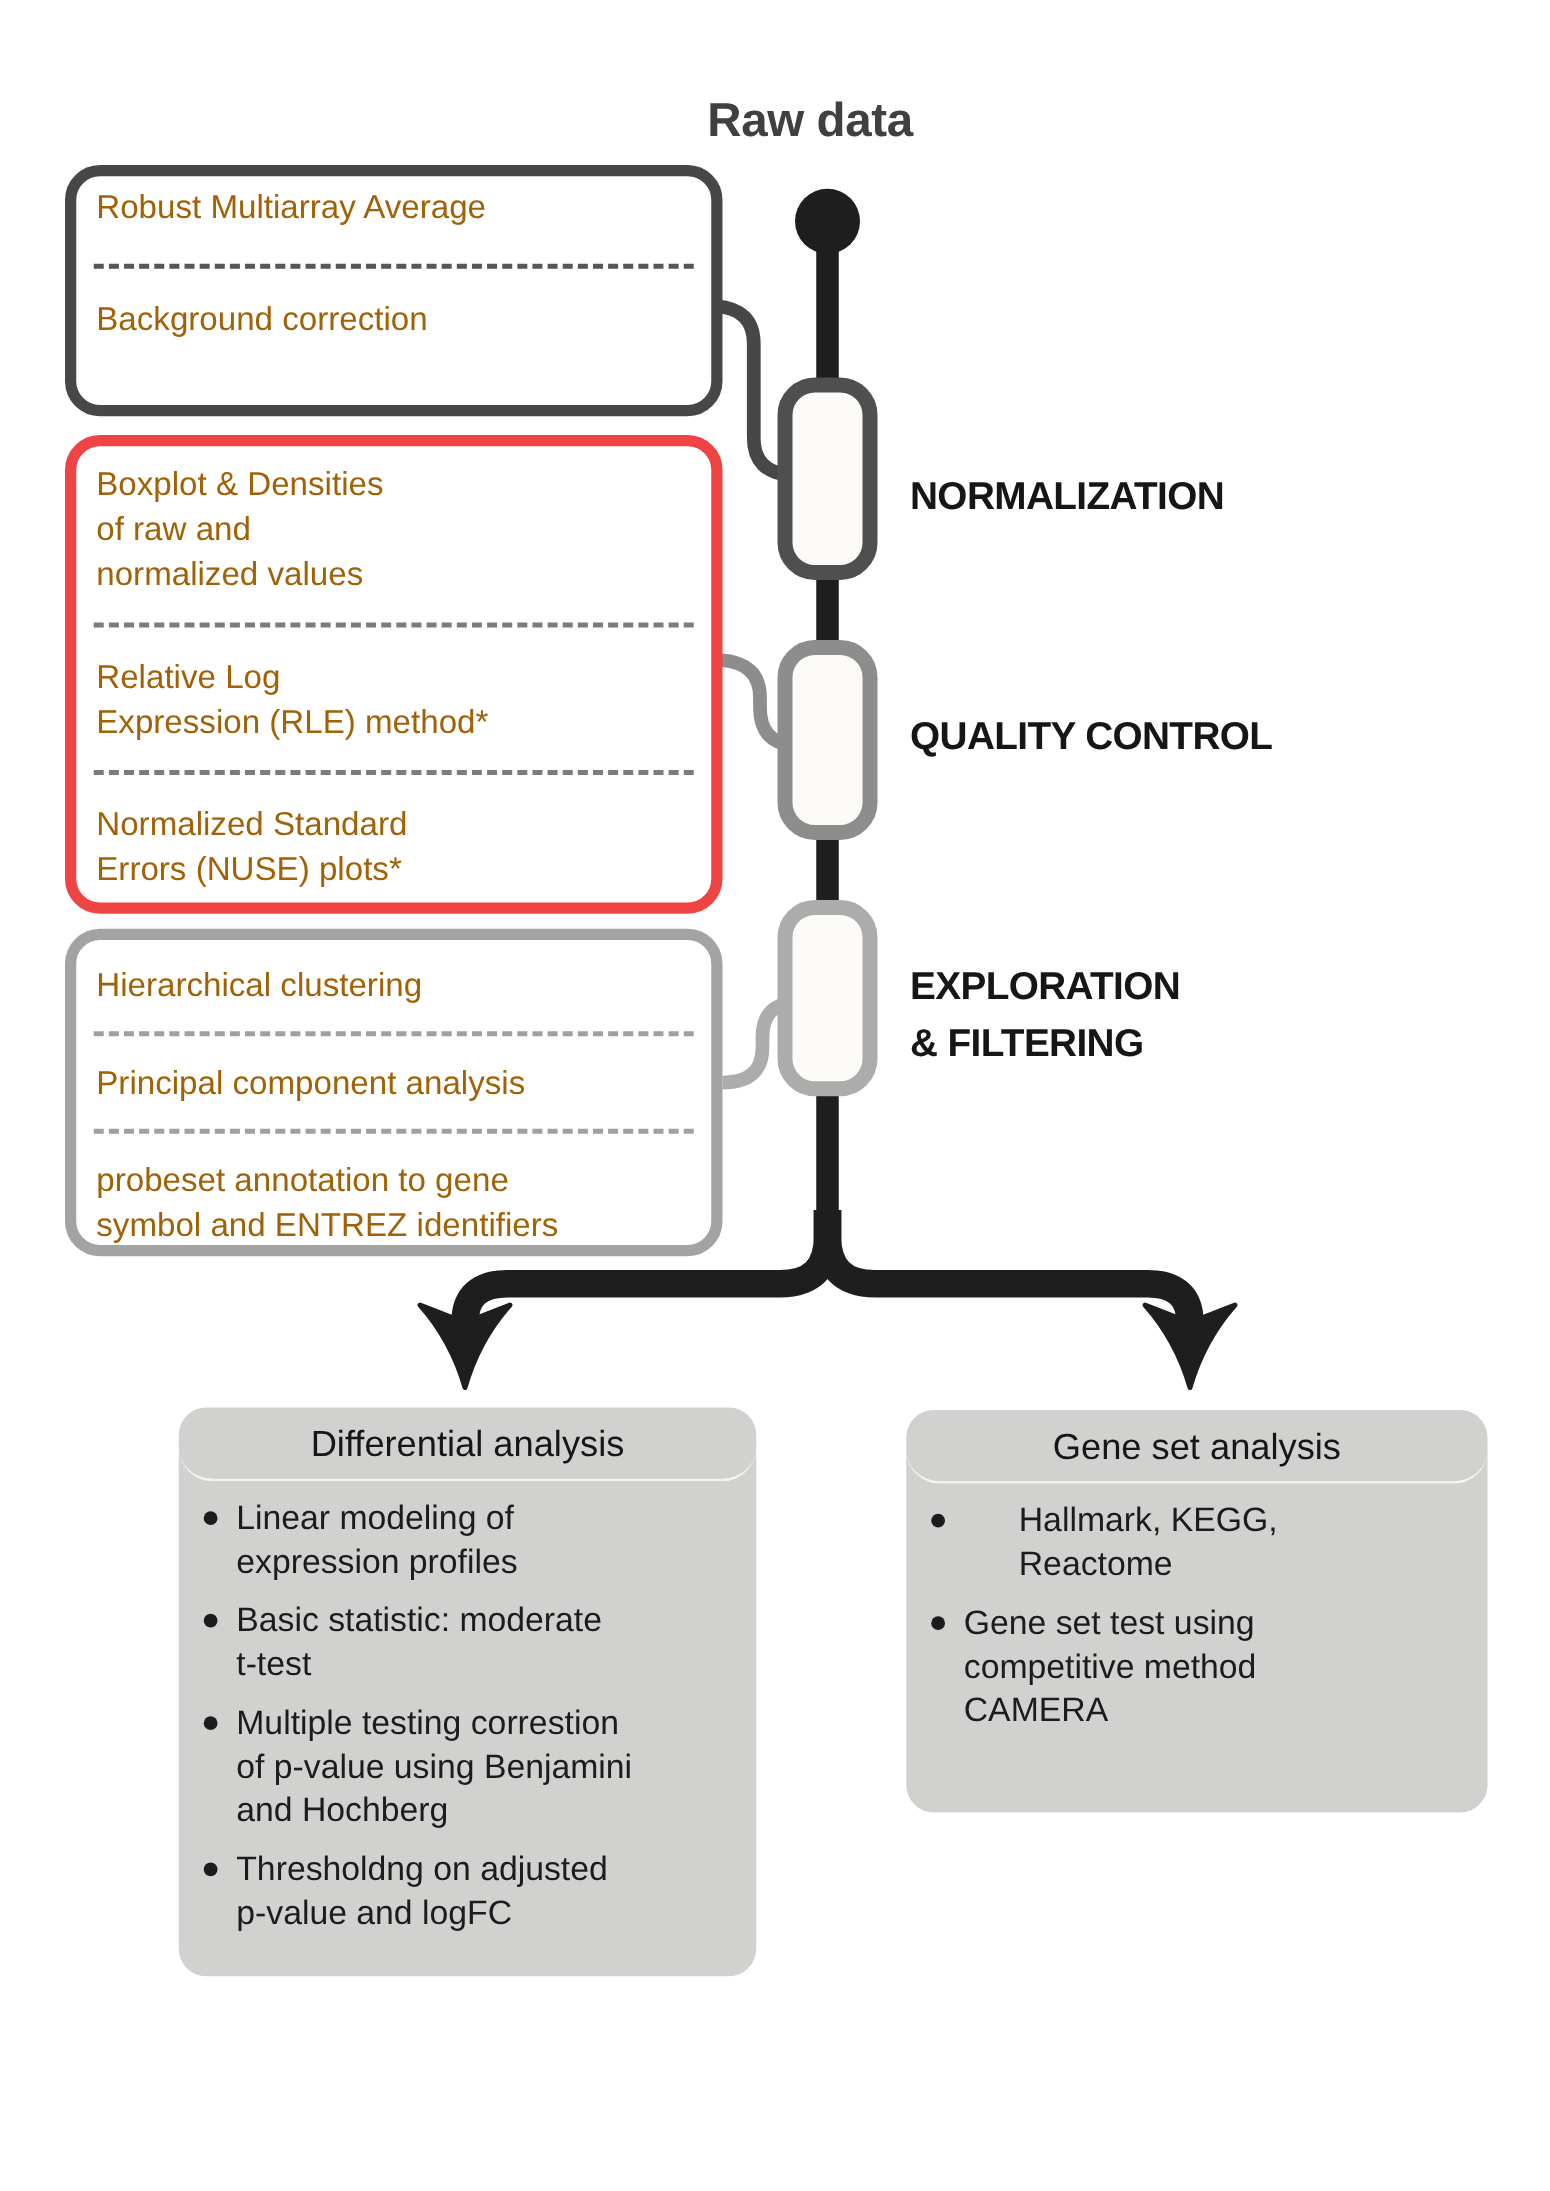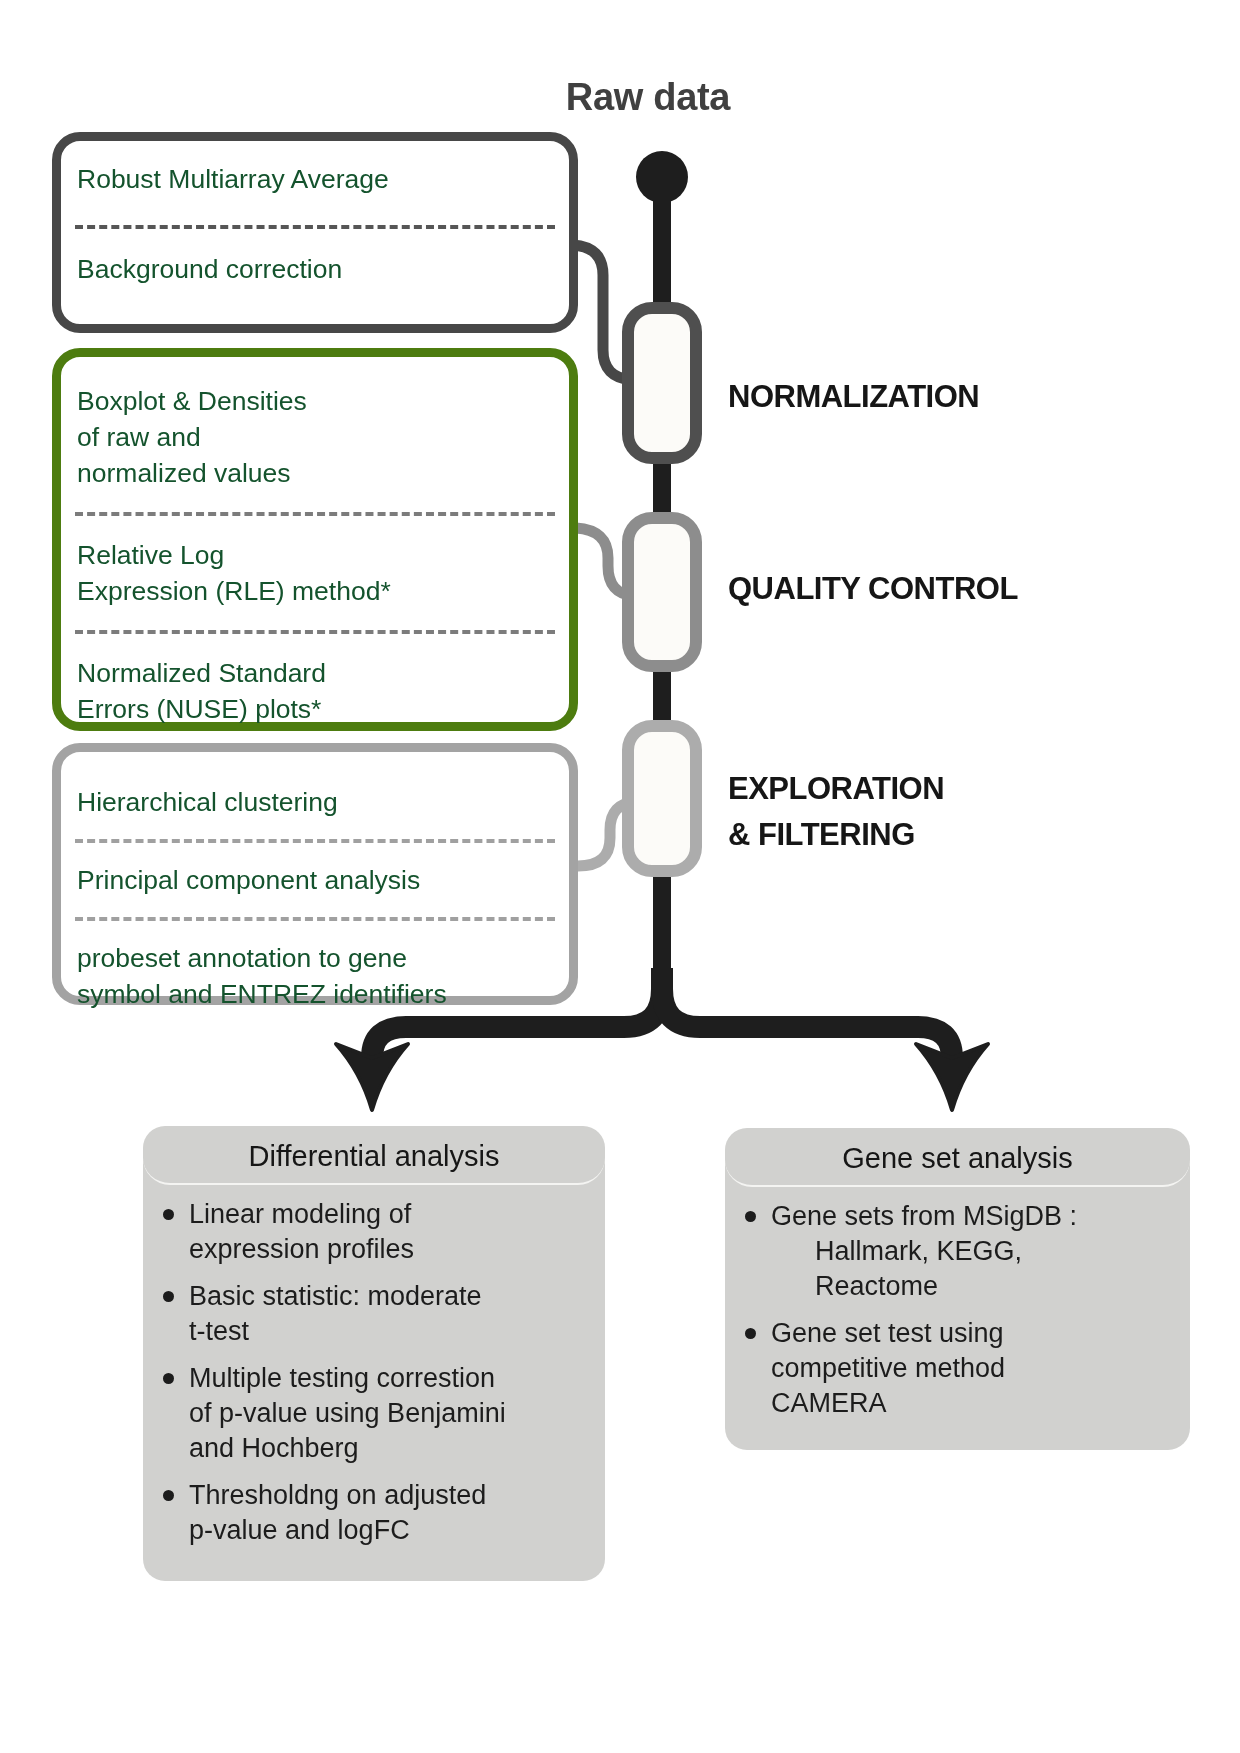--- a/index.html
+++ b/index.html
@@ -10,29 +10,29 @@
   svg.diagram{position:absolute;left:0;top:0;width:1240px;height:1753px;}
 
   .raw-label{
     position:absolute;left:548px;top:76px;width:200px;text-align:center;
     font-size:38px;font-weight:bold;color:#404040;letter-spacing:-0.3px;
   }
 
   
   .pbox{
     position:absolute;left:52px;width:526px;box-sizing:border-box;
-    background:#fff;border-radius:28px;padding:18px 12px;color:#14532d;
+    background:#fff;border-radius:28px;padding:4px 12px;color:#a16207;
     font-size:26.5px;line-height:36px;
   }
   .pbox .line{white-space:nowrap;padding-left:4px;}
   .pbox .sep{border-top:4px dashed #6a6a6a;height:0;margin:0 2px;}
   #pbox1{top:132px;height:201px;border:9px solid #474747;}
   #pbox1 .sect1{padding-top:2px;}
   #pbox1 .sep{margin-top:28px;margin-bottom:22px;border-color:#565656;}
-  #pbox2{top:348px;height:383px;border:9px solid #4d7c0f;}
+  #pbox2{top:348px;height:383px;border:9px solid #ef4444;}
   #pbox2 .sect1{padding-top:8px;}
   #pbox2 .sep{margin-top:21px;margin-bottom:21px;border-color:#7c7c7c;}
   #pbox3{top:743px;height:262px;border:9px solid #a3a3a3;}
   #pbox3 .sect1{padding-top:14px;}
   #pbox3 .sep{margin-top:19px;margin-bottom:19px;border-color:#a0a0a0;}
 
   
   .stage-label{
     position:absolute;left:728px;font-size:31px;font-weight:bold;color:#161616;
     letter-spacing:-0.5px;line-height:46px;white-space:nowrap;
@@ -158,21 +158,20 @@
     </div>
     <div class="bullet">
       <div>Thresholdng on adjusted</div>
       <div class="cont">p-value and logFC</div>
     </div>
   </div>
 
   <div class="bbox" id="bbox-right">
     <div class="hdr">Gene set analysis</div>
     <div class="bullet">
-      <div>Gene sets from MSigDB :</div>
       <div class="cont-indent">Hallmark, KEGG,</div>
       <div class="cont-indent">Reactome</div>
     </div>
     <div class="bullet">
       <div>Gene set test using</div>
       <div class="cont">competitive method</div>
       <div class="cont">CAMERA</div>
     </div>
   </div>
 

